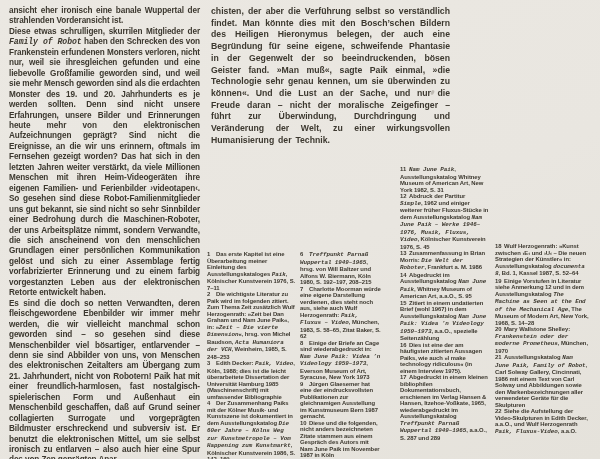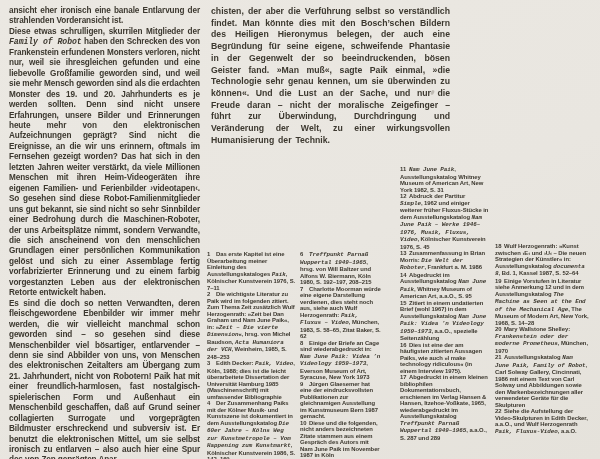--- a/index.html
+++ b/index.html
@@ -47,21 +47,21 @@
     background: #9a958c; opacity: .55; transform: rotate(24deg);
   }
   i { font-style: italic; font-family: Liberation Mono, monospace; }
 </style>
 </head>
 <body style="--paper: #e9e6e1; --ink: #3c382f;">
 
 <div class="page">
 
   <div class="main-col main-left">
-    <p>ansicht eher ironisch eine banale Entlarvung der strahlenden Vorderansicht ist.</p>
+    <p>ansicht eher ironisch eine banale Wuppertal der strahlenden Vorderansicht ist.</p>
     <p>Diese etwas schrulligen, skurrilen Mitglieder der <i>Family of Robot</i> haben den Schrecken des von Frankenstein erfundenen Monsters verloren, nicht nur, weil sie ihresgleichen gefunden und eine liebevolle Großfamilie geworden sind, und weil sie mehr Mensch geworden sind als die erdachten Monster des 19. und 20. Jahrhunderts es je werden sollten. Denn sind nicht unsere Erfahrungen, unsere Bilder und Erinnerungen heute mehr von den elektronischen Aufzeichnungen geprägt? Sind nicht die Ereignisse, an die wir uns erinnern, oftmals im Fernsehen gezeigt worden? Das hat sich in den letzten Jahren weiter verstärkt, da viele Millionen Menschen mit ihren Heim-Videogeräten ihre eigenen Familien- und Ferienbilder ›videotapen‹. So gesehen sind diese Robot-Familienmitglieder uns gut bekannt, sie sind nicht so sehr Sinnbilder einer Bedrohung durch die Maschinen-Roboter, der uns Arbeitsplätze nimmt, sondern Verwandte, die sich anscheinend von den menschlichen Grundlagen einer persönlichen Kommunikation gelöst und sich zu einer Assemblage fertig vorfabrizierter Erinnerung und zu einem farbig vorgestanzten Leben aus der elektronischen Retorte entwickelt haben.</p>
     <p>Es sind die doch so netten Verwandten, deren fleischgewordene Ebenbilder wir immer mehr werden, die wir vielleicht manchmal schon geworden sind – so gesehen sind diese Menschenbilder viel bösartiger, entlarvender – denn sie sind Abbilder von uns, von Menschen des elektronischen Zeitalters am Übergang zum 21. Jahrhundert, nicht von Robotern! Paik hat mit einer freundlich-harmlosen, fast nostalgisch-spielerischen Form und Außenhaut ein Menschenbild geschaffen, daß auf Grund seiner collagierten Surrogate und vorgeprägten Bildmuster erschreckend und subversiv ist. Er benutzt die elektronischen Mittel, um sie selbst ironisch zu entlarven – also auch hier eine Spur des von Zen geprägten Anar-</p>
   </div>
 
   <div class="main-col main-right">
     <p>chisten, der aber die Verführung selbst so verständlich findet. Man könnte dies mit den Bosch’schen Bildern des Heiligen Hieronymus belegen, der auch eine Begründung für seine eigene, schweifende Phantasie in der Gegenwelt der so beeindruckenden, bösen Geister fand. »Man muß«, sagte Paik einmal, »die Technologie sehr genau kennen, um sie überwinden zu können«. Und die Lust an der Sache, und nur die Freude daran – nicht der moralische Zeigefinger – führt zur Überwindung, Durchdringung und Veränderung der Welt, zu einer wirkungsvollen Humanisierung der Technik.</p>
   </div>
 
   <div class="fn-col fn-a">
       <p class="fn"><span class="fn-n">1</span><span class="fn-t">Das erste Kapitel ist eine Überarbeitung meiner Einleitung des Ausstellungskataloges <i>Paik</i>, Kölnischer Kunstverein 1976, S. 7–11</span></p>

